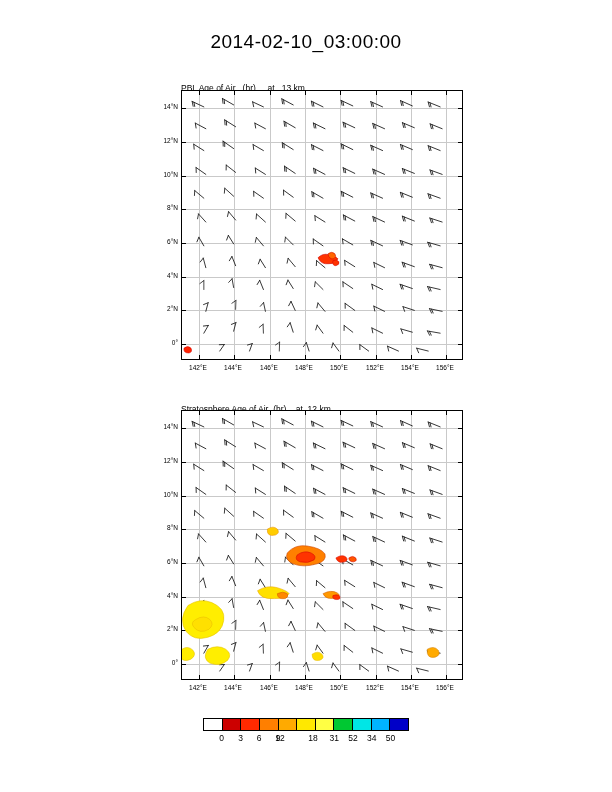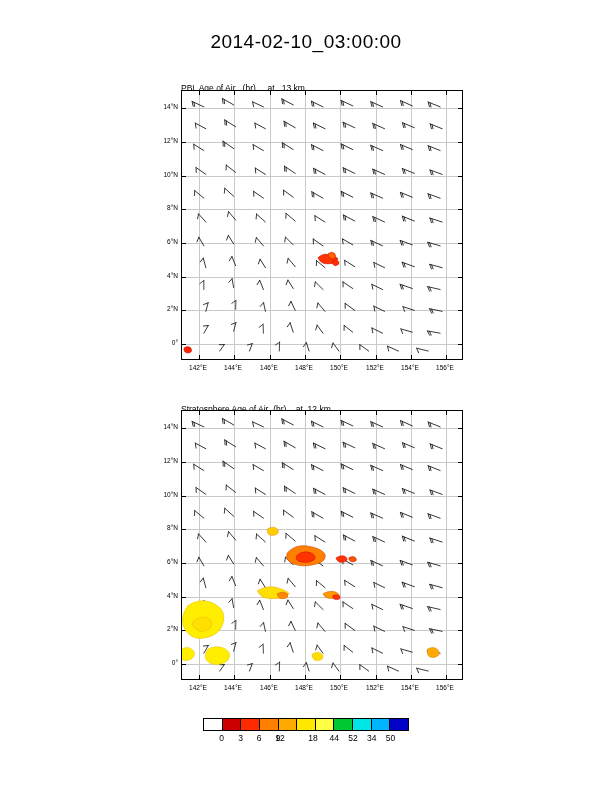--- a/index.html
+++ b/index.html
@@ -1336,20 +1336,20 @@
       <div class="cell" style="background:#00b4ff;"></div>
       <div class="cell" style="background:#0000c8;"></div>
     </div>
     <div class="cb-ticklabels">
       <span style="left:18.7px;">0</span>
       <span style="left:37.5px;">3</span>
       <span style="left:56.2px;">6</span>
       <span style="left:75.0px;">9</span>
       <span style="left:77px;">12</span>
       <span style="left:110px;">18</span>
-      <span style="left:131.2px;">44</span>
+      <span style="left:131.2px;">31</span>
       <span style="left:150.0px;">52</span>
       <span style="left:168.7px;">34</span>
       <span style="left:187.5px;">50</span>
     </div>
   </div>
 
 </div>
 
 </body></html>

